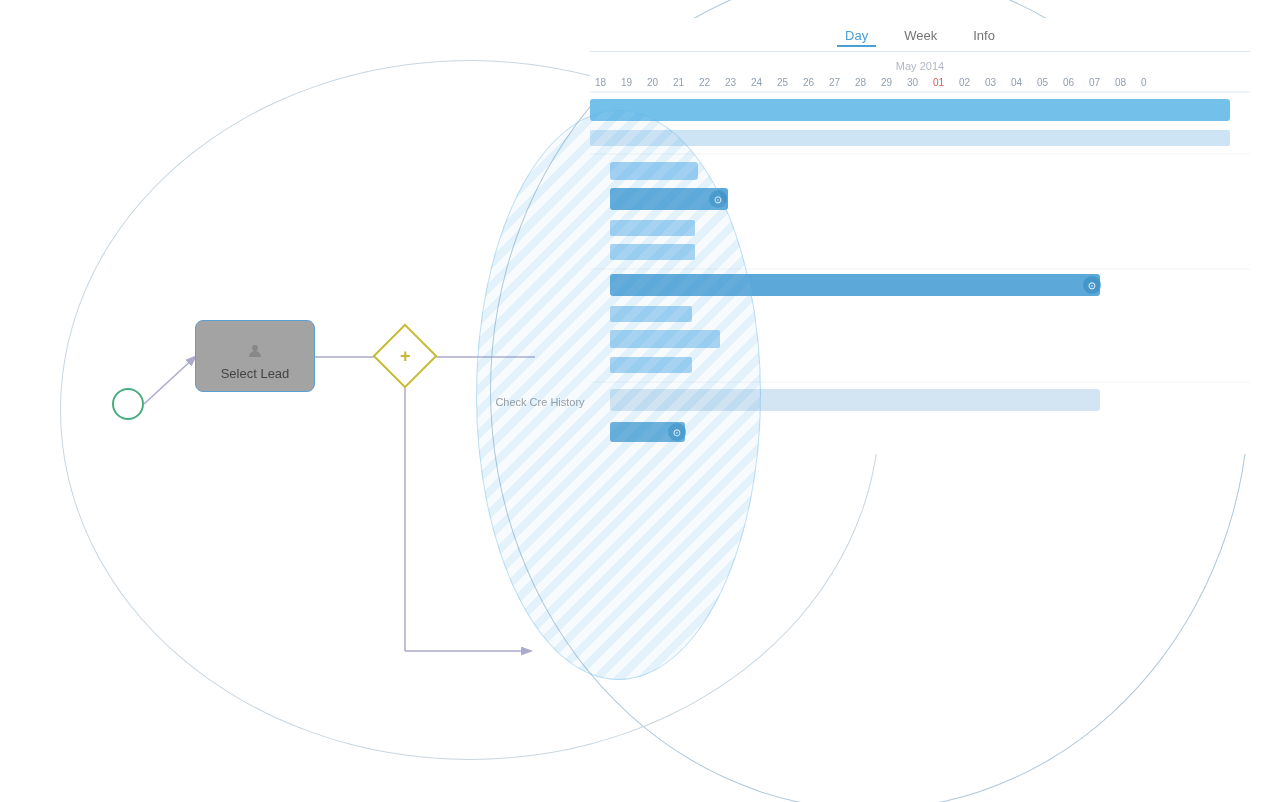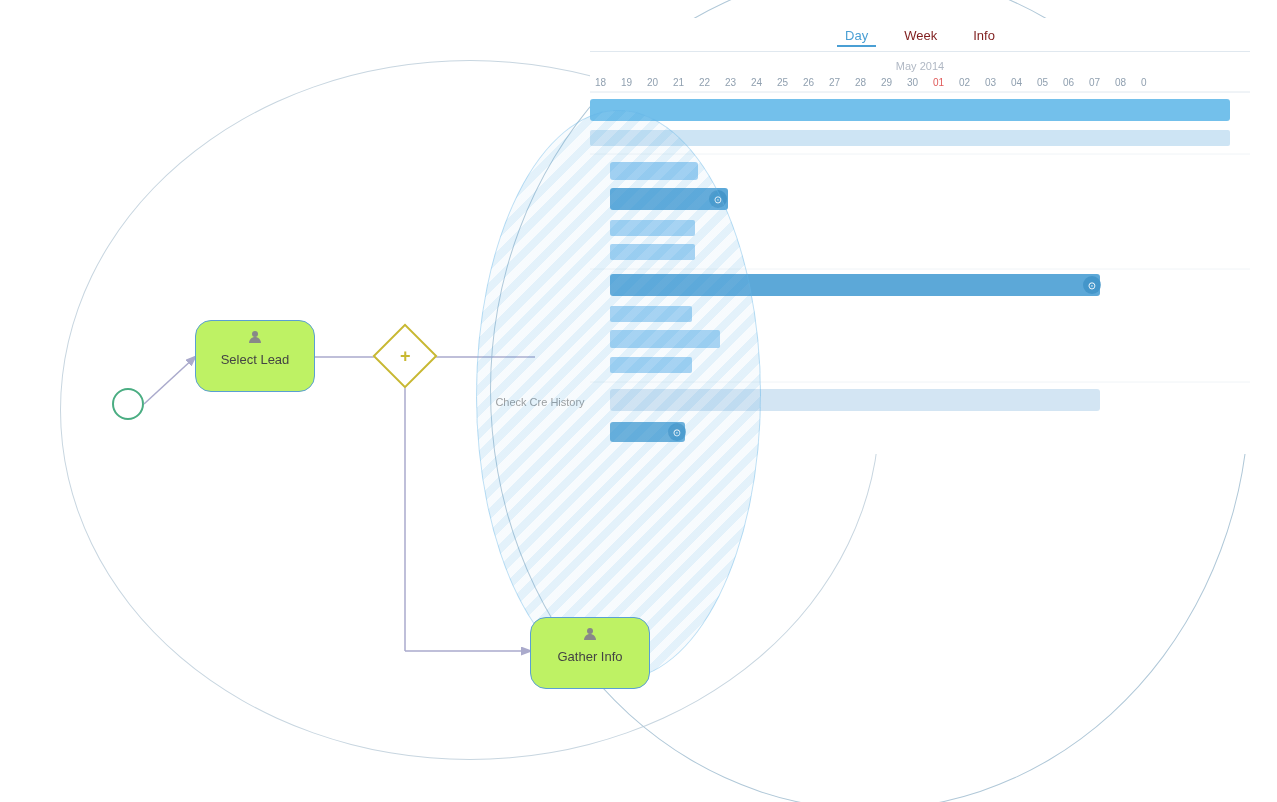--- a/index.html
+++ b/index.html
@@ -46,21 +46,21 @@
     
     .gantt-tabs {
       display: flex;
       justify-content: center;
       gap: 20px;
       padding: 8px 0 4px;
       border-bottom: 1px solid #e0e8ef;
     }
     .gantt-tab {
       font-size: 13px;
-      color: #7f1d1d;
+      color: #737373;
       cursor: pointer;
       padding: 2px 8px;
     }
     .gantt-tab.active {
       color: #4a9fd4;
       border-bottom: 2px solid #4a9fd4;
     }
 
     
     .lens-overlay {
@@ -89,27 +89,27 @@
       top: 388px;
       width: 32px;
       height: 32px;
       border-radius: 50%;
       border: 2px solid #4aad82;
       background: transparent;
     }
 
     .process-node {
       position: absolute;
-      background: #bef264;
+      background: #a3a3a3;
       border: 1.5px solid #5a9fd4;
-      border-radius: 16px;
+      border-radius: 8px;
       display: flex;
       flex-direction: column;
       align-items: center;
-      justify-content: flex-start;
+      justify-content: flex-end;
       padding: 8px 12px;
     }
 
     .node-select-lead {
       left: 195px;
       top: 320px;
       width: 120px;
       height: 72px;
     }
 
@@ -245,30 +245,20 @@
     <div class="gateway-inner">
       <span class="gateway-plus">+</span>
     </div>
   </div>
 
   <div class="check-credit-label" style="z-index:4;">
     <span>Check Cre
 History</span>
   </div>
 
-  <div class="process-node node-gather-info" style="z-index:6;">
-    <div class="node-icon">
-      <svg width="16" height="16" viewBox="0 0 16 16">
-          <circle cx="8" cy="5" r="3" fill="#888"></circle>
-          <path d="M2 14c0-3.3 2.7-6 6-6s6 2.7 6 6" fill="#888"></path>
-        </svg>
-    </div>
-    <div class="node-label">Gather
-Info</div>
-  </div>
 
   <div class="gantt-chart-wrapper" style="z-index:2;">
 
     <div class="gantt-tabs">
       <span class="gantt-tab active">Day</span>
       <span class="gantt-tab">Week</span>
       <span class="gantt-tab">Info</span>
     </div>
 
     <svg class="gantt-svg" width="660" height="400" style="margin-top:2px;">

